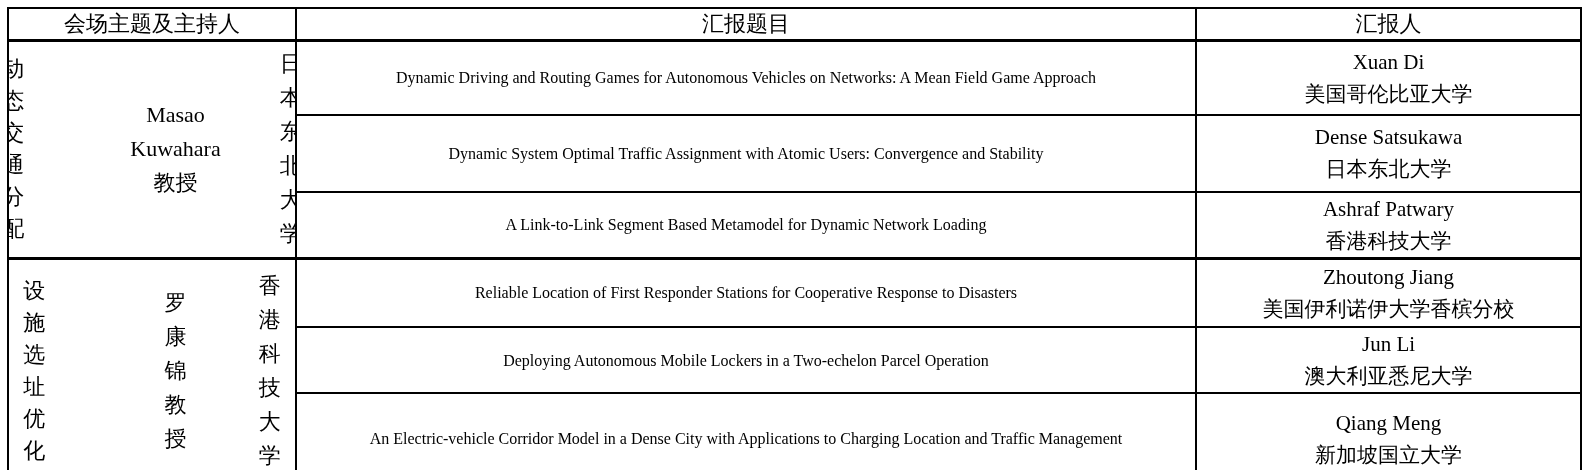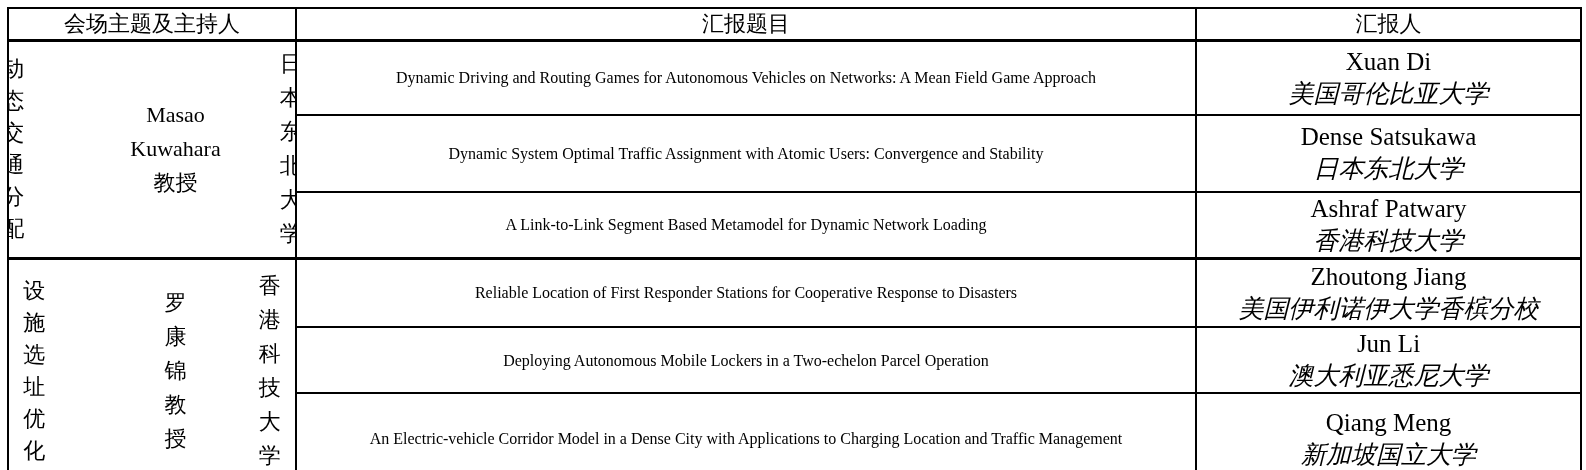--- a/index.html
+++ b/index.html
@@ -47,21 +47,21 @@
 
   tr.session-sep td {
     border-top: 3px solid #000000;
   }
 
   td.title-cell {
     font-size: 16px;
     line-height: 35px;
   }
   td.presenter-cell {
-    font-size: 25px;
+    font-size: 21px;
     line-height: 32px;
   }
   td.session-cell {
     font-size: 22px;
   }
   .session-inner {
     display: flex;
     flex-direction: row;
     align-items: center;
     justify-content: center;
@@ -72,21 +72,21 @@
   }
   .session-gap {
     height: 34px;
   }
   .session-chair,
   .session-chair-affiliation {
     line-height: 34px;
     margin-left: 12px;
   }
   .presenter-name { line-height: 32px; }
-  .presenter-affiliation { line-height: 32px; font-style: italic; }
+  .presenter-affiliation { line-height: 32px; }
 </style>
 </head>
 <body>
 
 <div class="table-wrap">
   <table class="program">
     <colgroup>
       <col class="c-session">
       <col class="c-title">
       <col class="c-presenter">

